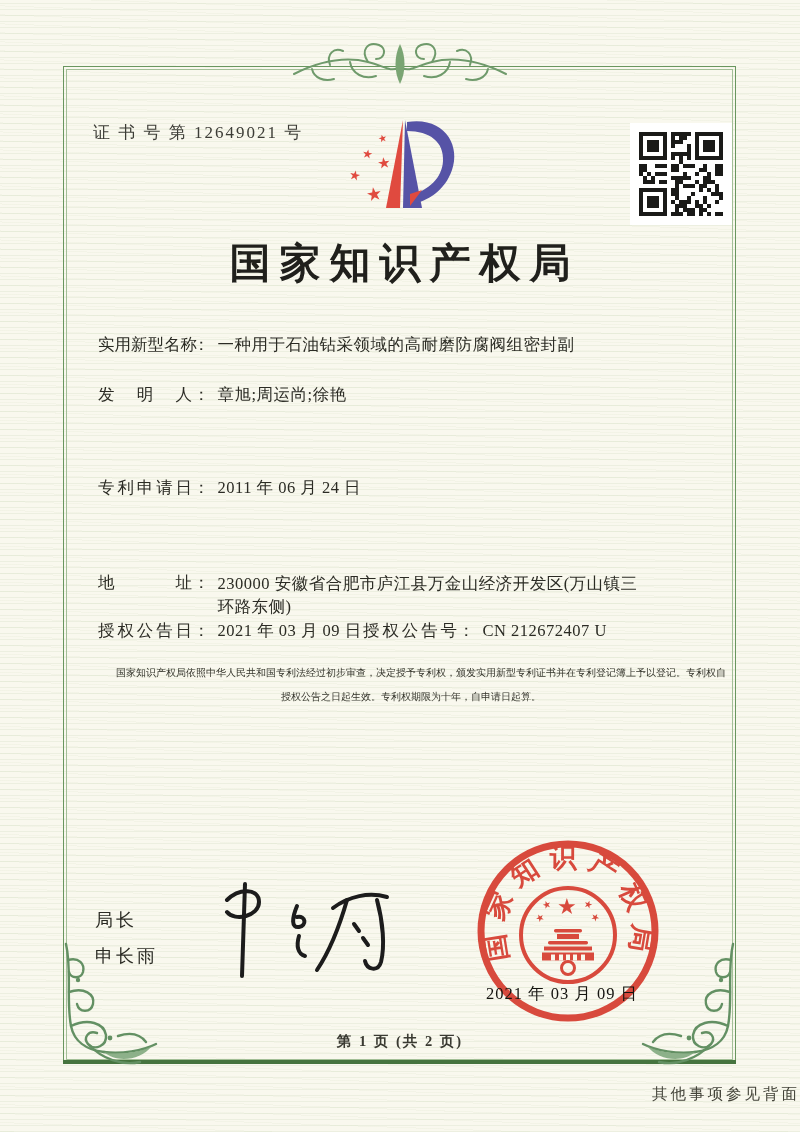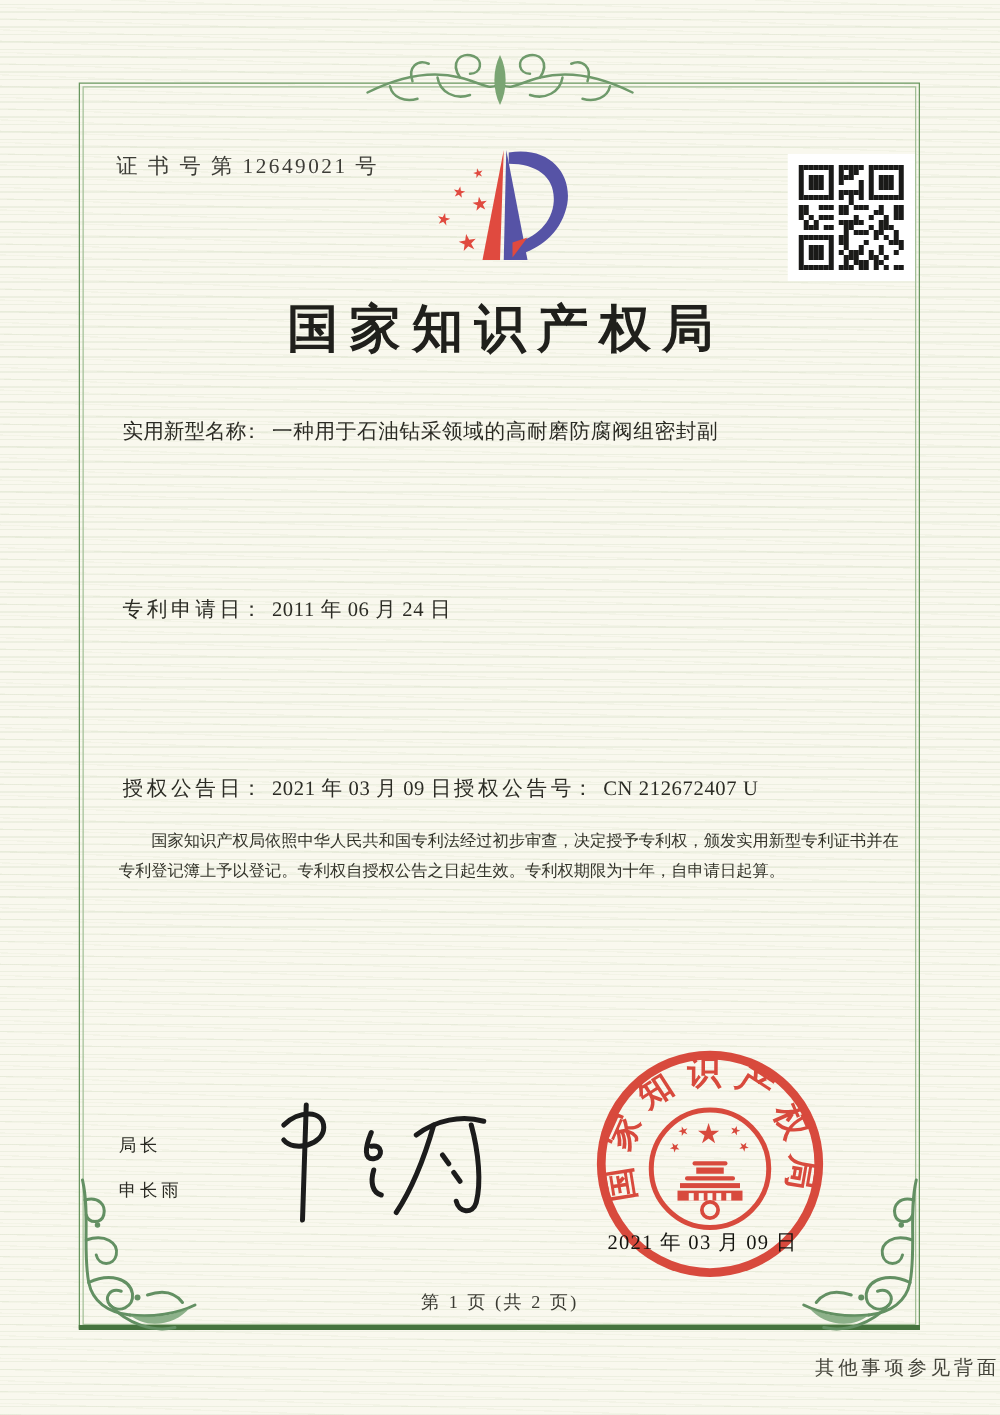--- a/index.html
+++ b/index.html
@@ -20,27 +20,27 @@
   .cert-no{left:93px;top:121px;font-size:17px;letter-spacing:2px;color:#3c3c36;}
   .title{left:0;top:236px;width:100%;text-align:center;font-size:41px;font-weight:700;
          letter-spacing:9px;text-indent:9px;color:#20201c;}
   .frow{left:98px;font-size:16.5px;color:#2b2b24;white-space:nowrap;}
   .flabel{display:inline-block;width:94px;text-align:justify;text-align-last:justify;}
   .fcolon{display:inline-block;margin:0 8px 0 1px;}
   .fvalue{letter-spacing:0.5px;}
   .fvalue-block{display:inline-block;vertical-align:top;white-space:normal;width:480px;line-height:23px;}
   .grant-no{position:absolute;left:265px;top:0;white-space:nowrap;}
   .grant-wrap{position:relative;}
-  .paras{left:95px;top:661px;width:632px;font-size:13px;line-height:23.5px;color:#33332a;}
+  .paras{left:95px;top:661px;width:632px;font-size:10px;line-height:23.5px;color:#33332a;text-align:center;}
   .paras p{margin:0;text-indent:2em;}
-  .director{left:95px;font-size:14px;letter-spacing:3px;color:#2b2b24;}
+  .director{left:95px;font-size:18px;letter-spacing:3px;color:#2b2b24;}
   .seal-date{left:482px;top:983px;width:160px;text-align:center;font-size:16.5px;
              letter-spacing:1px;color:#14140f;z-index:6;}
   .page-info{left:0;top:1032px;width:100%;text-align:center;font-size:14.5px;
-             letter-spacing:2px;color:#3a3a32;}
+             letter-spacing:2px;color:#3a3a32;font-weight:bold;}
   .back-note{left:0;top:1084px;width:100%;text-align:right;font-size:15.5px;
              letter-spacing:3px;color:#44443a;}
   .seal-svg{left:473px;top:836px;z-index:5;opacity:0.93;}
   .sig-svg{left:205px;top:878px;z-index:4;}
   .qr{left:630px;top:123px;}
   .logo{left:330px;top:106px;}
   .orn-top{left:288px;top:38px;}
   .fl-bl{left:58px;bottom:62px;}
   .fl-br{right:59px;bottom:62px;transform:scaleX(-1);}
 </style>
@@ -344,22 +344,28 @@
         <rect x="77" y="89" width="4" height="4" fill="#1a1a18"></rect>
         <rect x="85" y="89" width="4" height="4" fill="#1a1a18"></rect>
         <rect x="89" y="89" width="4" height="4" fill="#1a1a18"></rect>
       </svg></div>
 
   <div class="abs title">国家知识产权局</div>
 
   <div class="abs frow" style="top:334px">
     <span class="flabel">实用新型名称</span><span class="fcolon">：</span><span class="fvalue">一种用于石油钻采领域的高耐磨防腐阀组密封副</span>
   </div>
+  <div class="abs frow" style="top:384px">
+    <span class="flabel">发明人</span><span class="fcolon">：</span><span class="fvalue">章旭;周运尚;徐艳</span>
+  </div>
   <div class="abs frow" style="top:477px">
     <span class="flabel">专利申请日</span><span class="fcolon">：</span><span class="fvalue">2011 年 06 月 24 日</span>
+  </div>
+  <div class="abs frow" style="top:572px">
+    <span class="flabel">地址</span><span class="fcolon">：</span><span class="fvalue fvalue-block"><span>230000 安徽省合肥市庐江县万金山经济开发区(万山镇三</span><br><span>环路东侧)</span></span>
   </div>
   <div class="abs frow grant-wrap" style="top:620px">
     <span class="flabel">授权公告日</span><span class="fcolon">：</span><span class="fvalue">2021 年 03 月 09 日</span>
     <span class="grant-no">
       <span class="flabel">授权公告号</span><span class="fcolon">：</span><span class="fvalue">CN 212672407 U</span>
     </span>
   </div>
 
   <div class="abs paras">
     <p>国家知识产权局依照中华人民共和国专利法经过初步审查，决定授予专利权，颁发实用新型专利证书并在专利登记簿上予以登记。专利权自授权公告之日起生效。专利权期限为十年，自申请日起算。</p>

